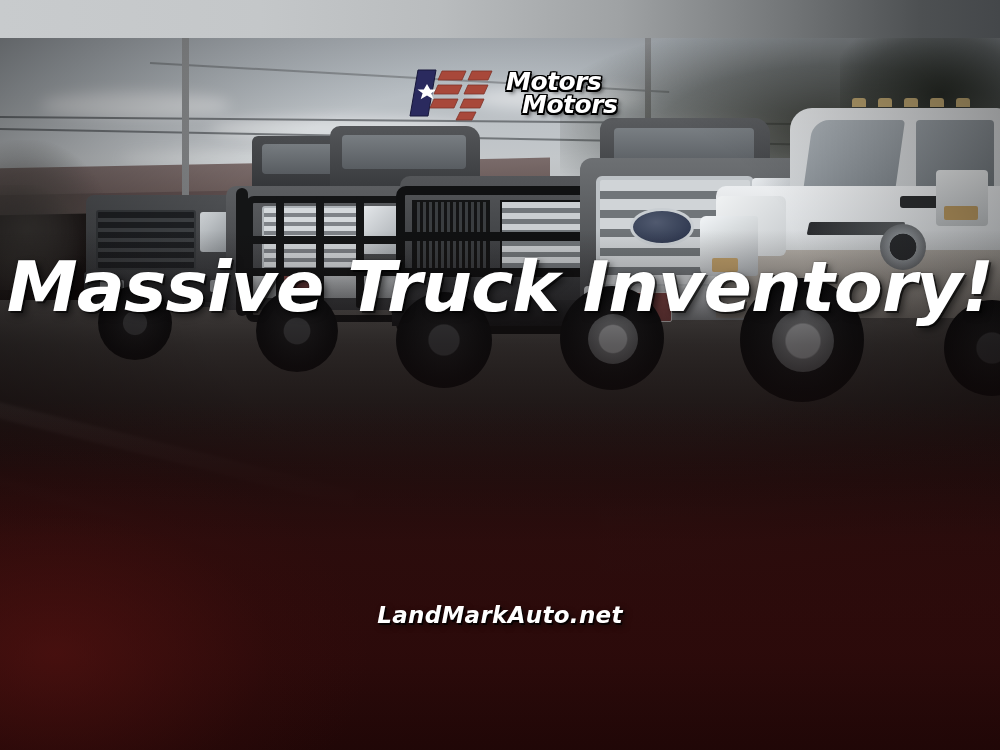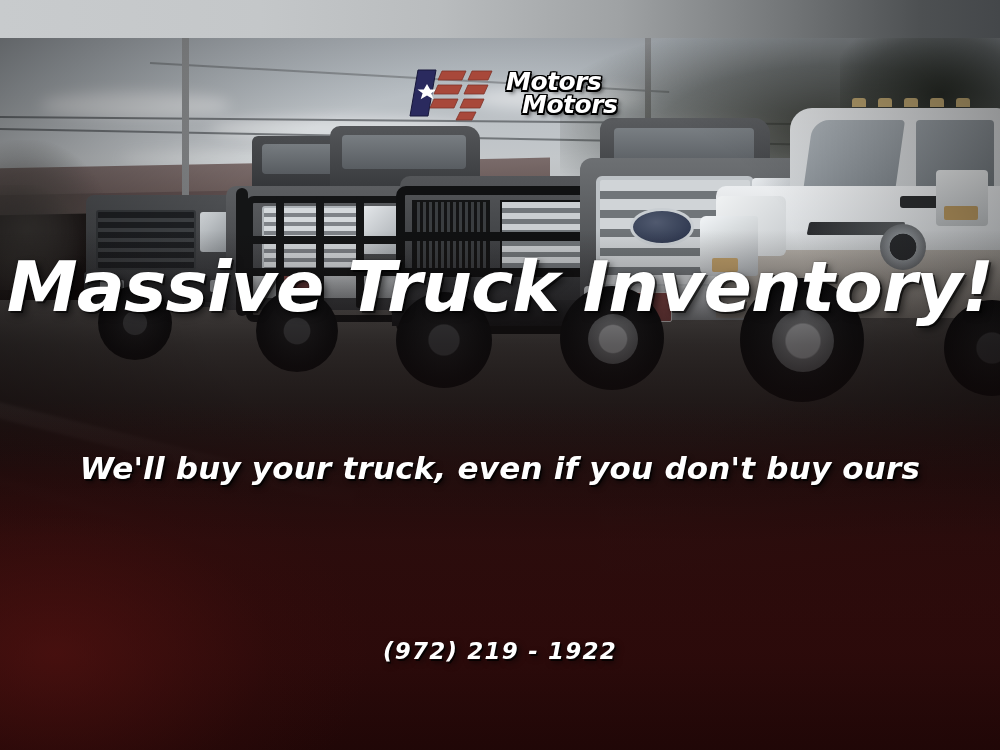--- a/index.html
+++ b/index.html
@@ -408,17 +408,16 @@
       </svg>
     </div>
     <div class="logo-words">
       <span class="logo-l1">Motors</span>
       <span class="logo-l2">Motors</span>
     </div>
   </div>
 
   <div class="copy">
     <div class="headline">Massive Truck Inventory!</div>
-    <div class="subline sub3">We'll buy your truck, even if you don't buy ours</div>
-    <div class="footer phone">(972) 219 - 1922</div>
+    <div class="footer site">LandMarkAuto.net</div>
   </div>
 
 </div>
 
 </body></html>

